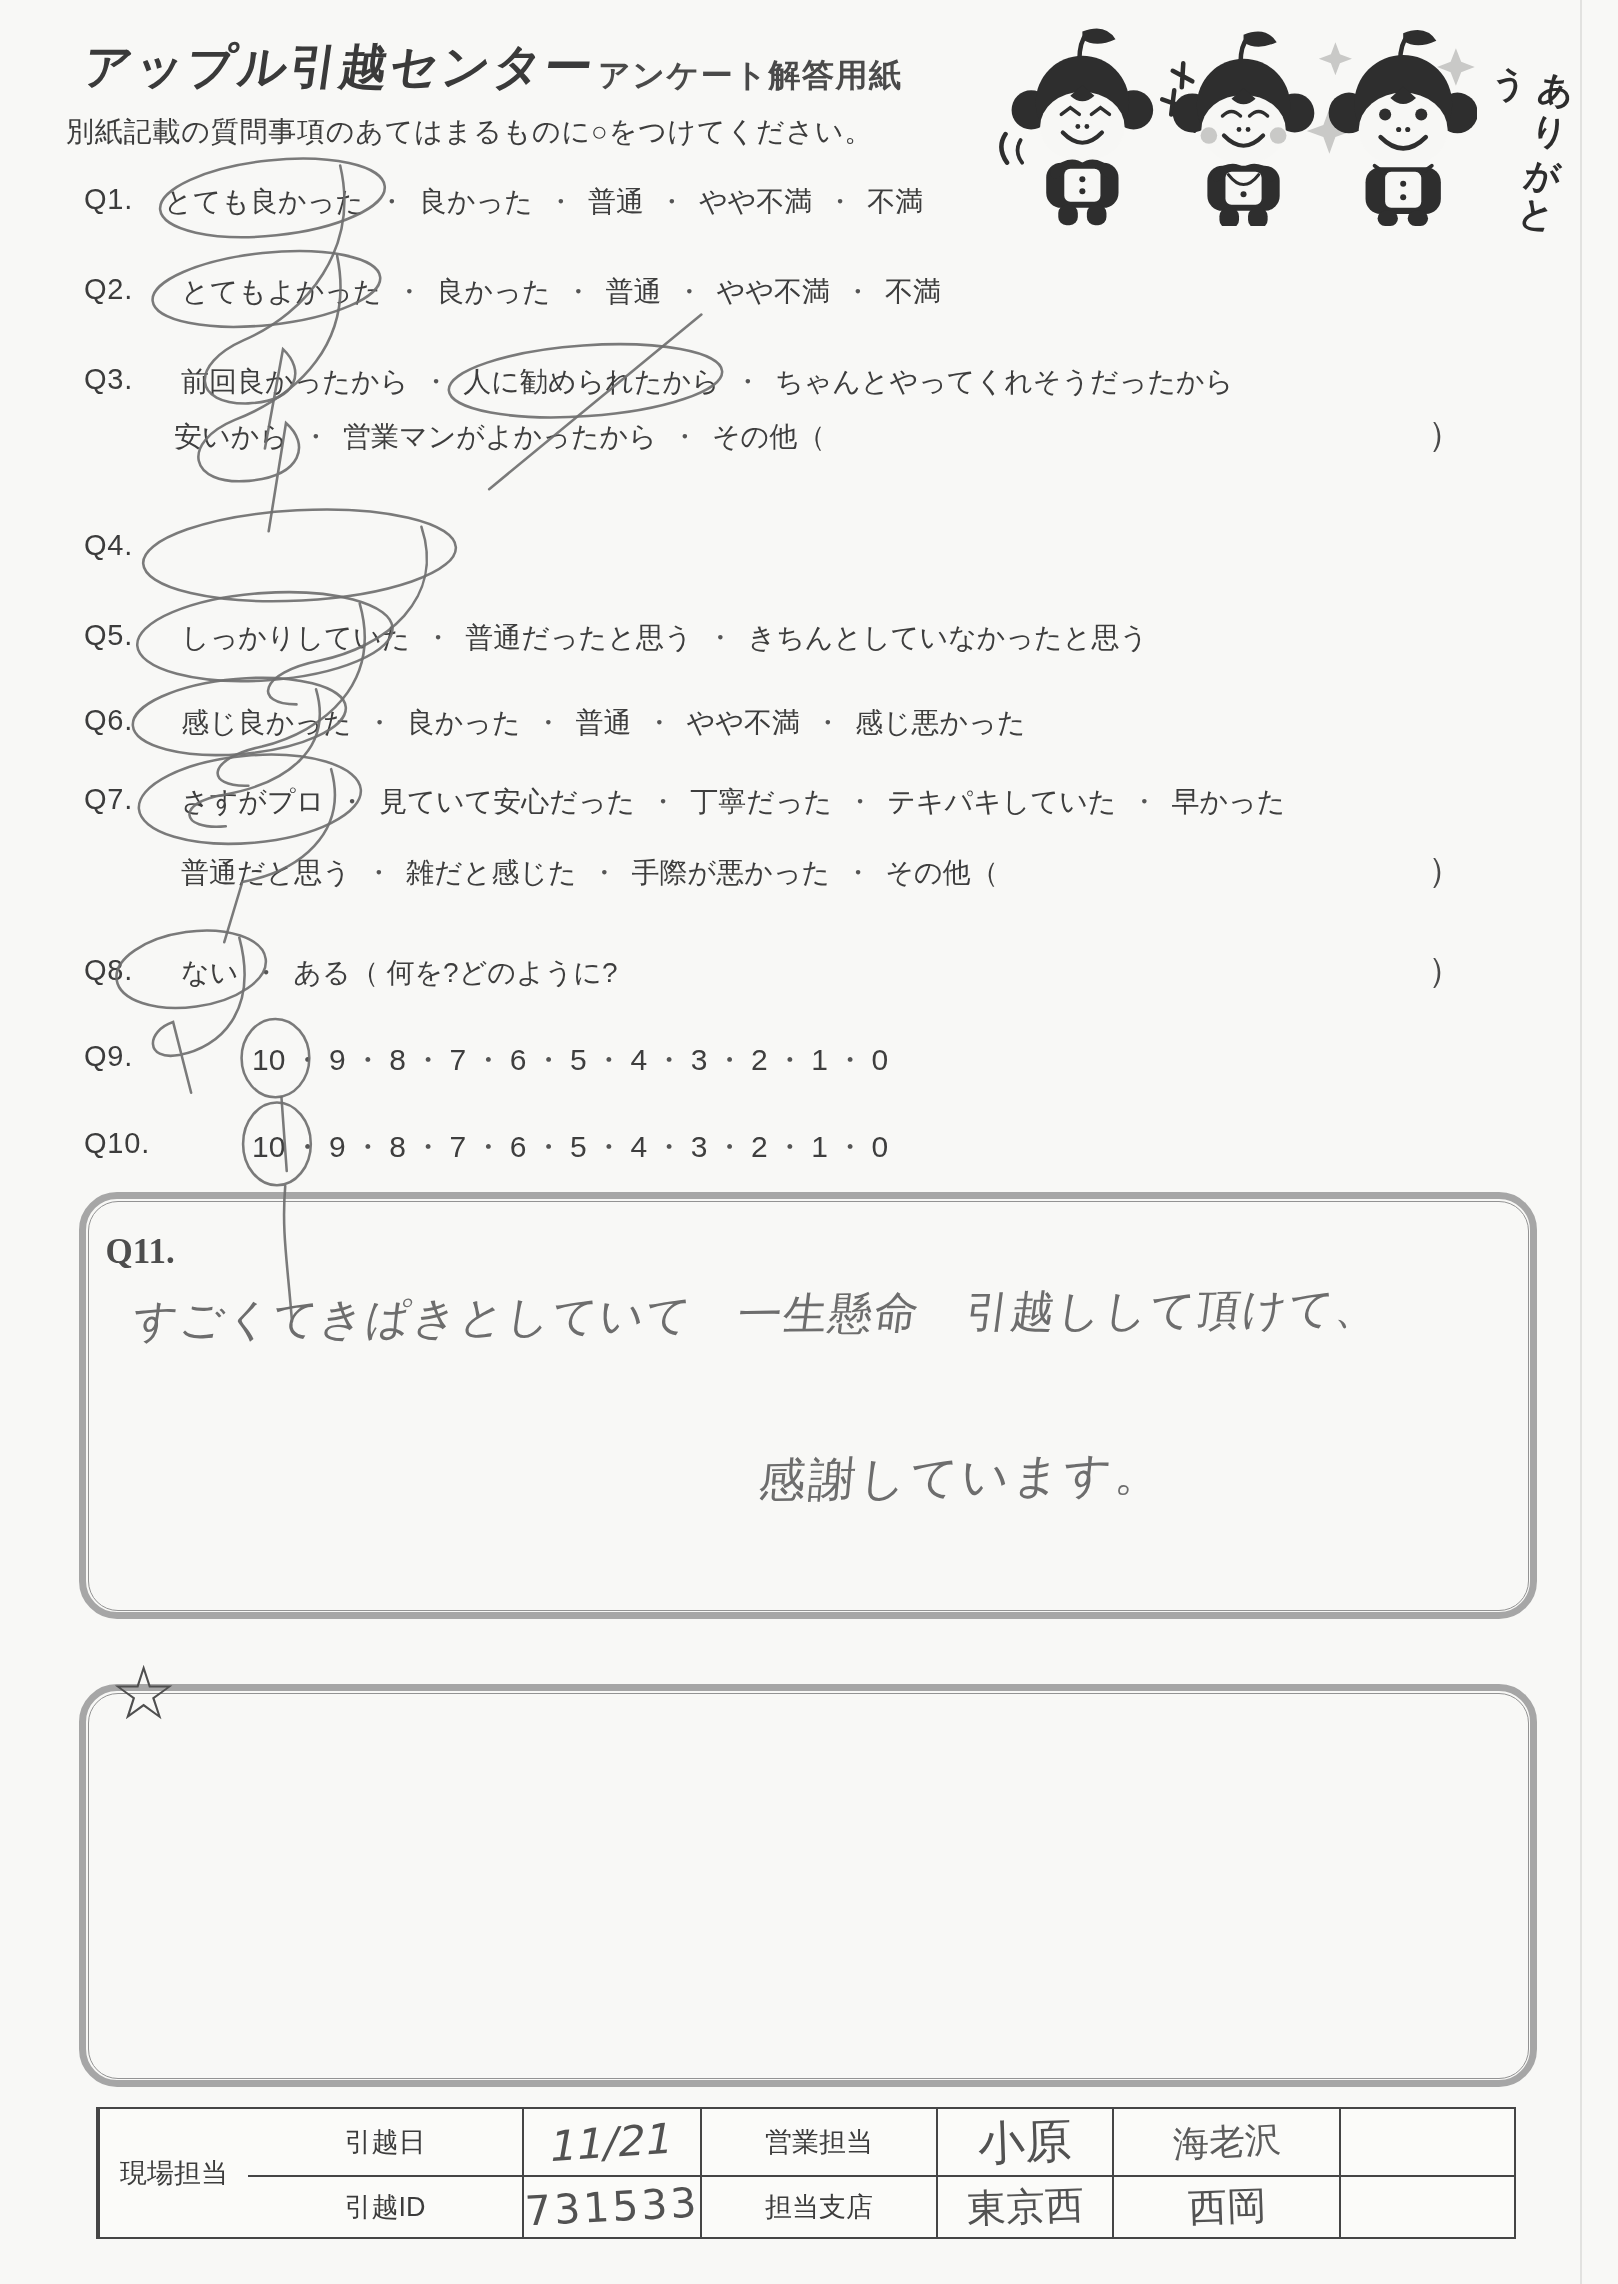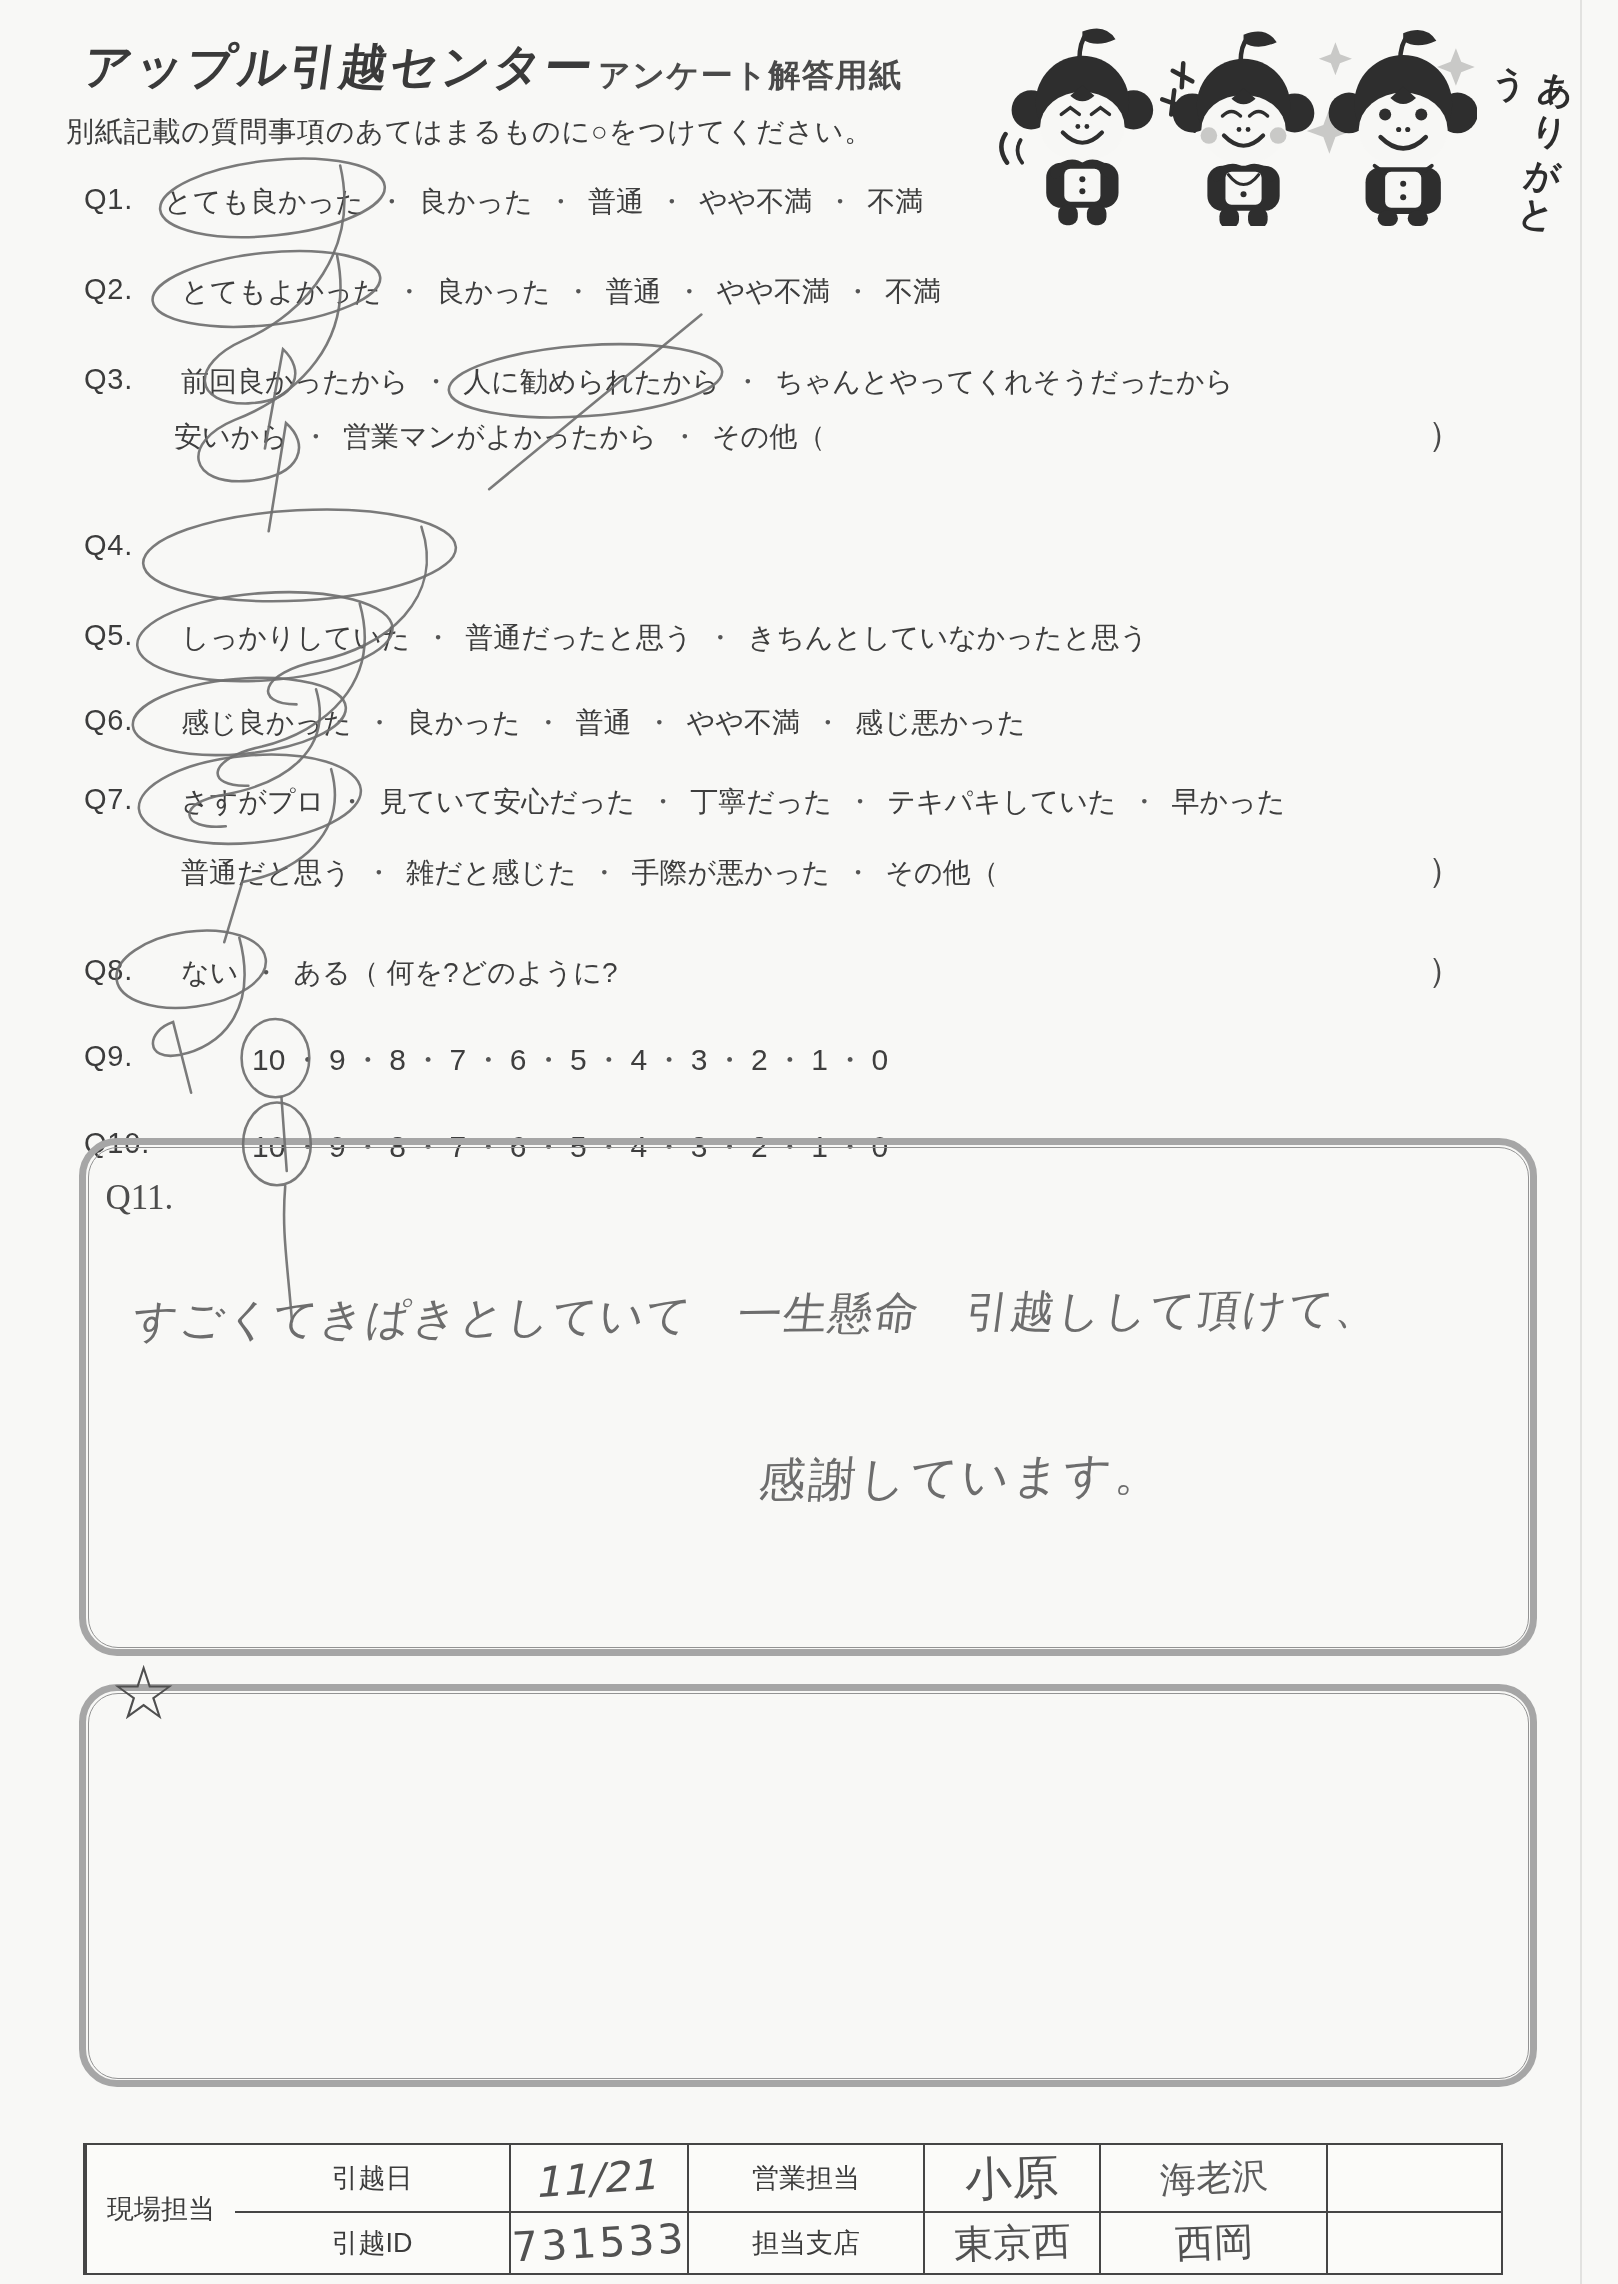--- a/index.html
+++ b/index.html
@@ -42,39 +42,39 @@
   .q-num .sep{margin:0 6.8px;}
   .close-paren{position:absolute;left:1428px;top:-7.5px;font-size:35px;color:#4a4a4a;}
 
   
   .strokes{position:absolute;left:0;top:0;pointer-events:none;}
   .strokes ellipse,.strokes path{fill:none;stroke:#6f6f6f;stroke-width:3.4;stroke-linecap:round;opacity:.92;}
 
   
   .big-box{position:absolute;left:79px;width:1458px;border:7.5px solid #a6a6a6;border-radius:38px;box-sizing:border-box;}
   .big-box::after{content:"";position:absolute;inset:1.5px;border:1.5px solid #939393;border-radius:30px;pointer-events:none;}
-  .q11-box{top:1138px;height:518px;}
+  .q11-box{top:1192px;height:427px;font-weight:bold;}
   .star-box{top:1684px;height:403px;}
   .q11-label{position:absolute;left:19.6px;top:33px;font-family:"Liberation Serif",serif;font-size:35px;color:#4d4d4d;}
 
   .hw{font-family:"DejaVu Sans",sans-serif;color:#6d6d6d;}
   .hw1{position:absolute;left:134px;top:1285px;width:1294px;font-size:44px;letter-spacing:1.5px;
        transform:skewX(-8deg) rotate(-.6deg);white-space:nowrap;}
   .hw2{position:absolute;left:759px;top:1446px;font-size:47px;letter-spacing:3px;
        transform:skewX(-6deg) rotate(-1deg);}
 
   .star{position:absolute;left:110px;top:1656px;font-size:75px;line-height:1;color:#4f4f4f;}
 
   
   .staff-table{
-    position:absolute;left:83px;top:2107px;display:grid;
+    position:absolute;left:96px;top:2107px;display:grid;
     grid-template-columns:150px 274px 178px 236px 176px 227px 175px;
     grid-template-rows:66px 62px;
     border:2.3px solid #454545;box-sizing:content-box;
-    font-size:27px;color:#3c3c3c;background:#fbfbf9;margin-top:36px;
+    font-size:27px;color:#3c3c3c;background:#fbfbf9;
   }
   .cell{border-left:2.3px solid #454545;border-top:2.3px solid #454545;
         display:flex;align-items:center;justify-content:center;box-sizing:border-box;overflow:visible;}
   .cell.c1{border-left:none;}
   .cell.r1{border-top:none;}
   .cell.site{grid-row:1/3;}
   .hw-val{font-family:"DejaVu Sans",sans-serif;color:#525252;}
   .v-date{font-size:42px;transform:skewX(-14deg) rotate(-4deg);}
   .v-id{font-size:41px;transform:rotate(-3deg);letter-spacing:3px;}
   .v-sales{font-size:47px;transform:rotate(-2deg);}

